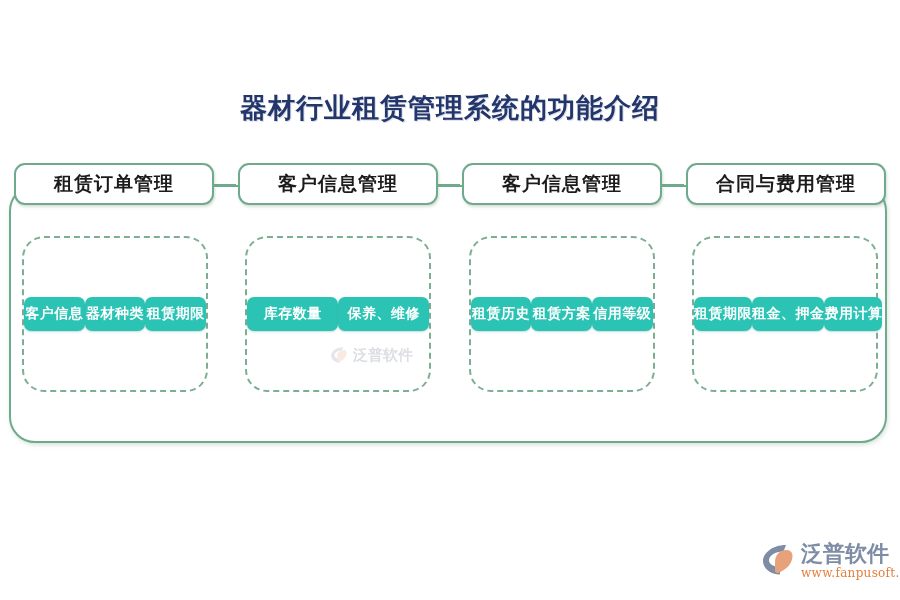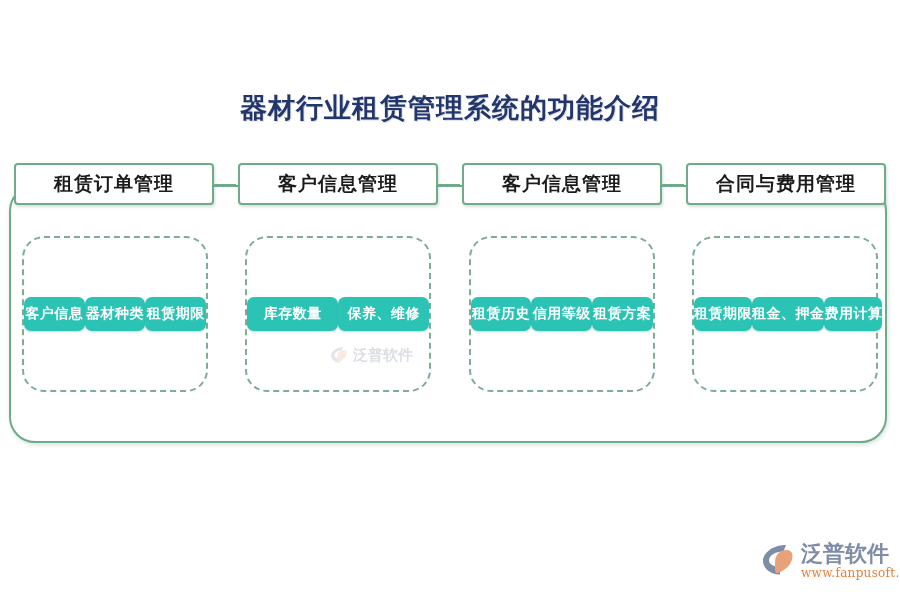--- a/index.html
+++ b/index.html
@@ -61,21 +61,21 @@
     height: 44px;
     display: flex;
     justify-content: space-between;
     padding: 0 14px;
     box-sizing: border-box;
   }
   .header-box {
     width: 200px;
     height: 42px;
     border: 2px solid #6faa8b;
-    border-radius: 4px;
+    border-radius: 11px;
     background: #ffffff;
     box-sizing: border-box;
     display: flex;
     align-items: center;
     justify-content: center;
     font-family: "DejaVu Serif", "Liberation Serif", serif;
     font-size: 19px;
     font-weight: bold;
     color: #1b1b1b;
     letter-spacing: 1px;
@@ -228,22 +228,22 @@
       <div class="item-pill">租赁期限</div>
     </div>
 
     <div class="group-box">
       <div class="item-pill">库存数量</div>
       <div class="item-pill">保养、维修</div>
     </div>
 
     <div class="group-box">
       <div class="item-pill">租赁历史</div>
+      <div class="item-pill">租赁方案</div>
       <div class="item-pill">信用等级</div>
-      <div class="item-pill">租赁方案</div>
     </div>
 
     <div class="group-box">
       <div class="item-pill">租赁期限</div>
       <div class="item-pill">租金、押金</div>
       <div class="item-pill">费用计算</div>
     </div>
 
   </div>
 

